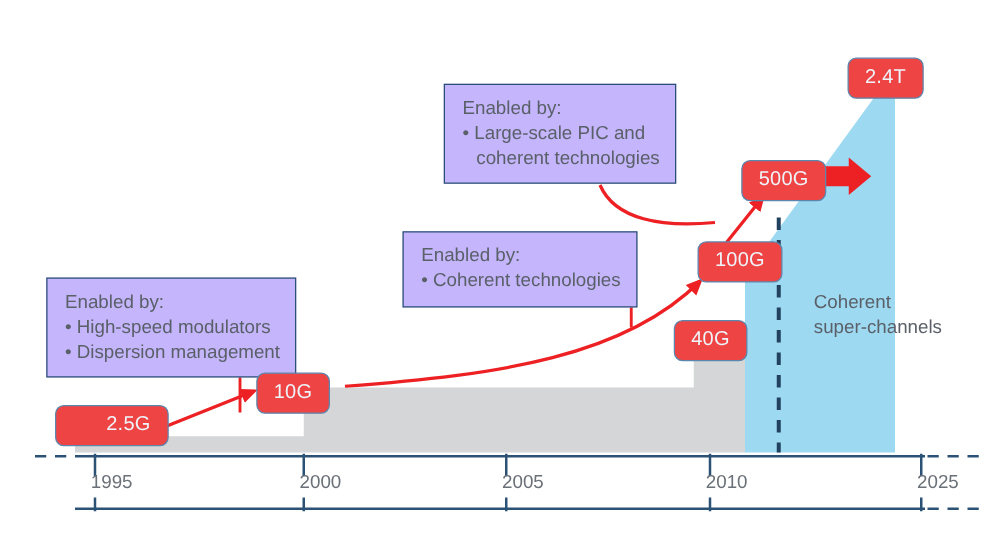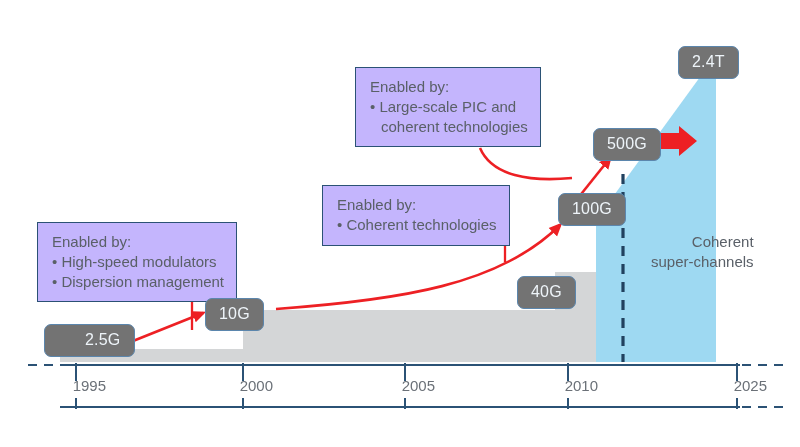--- a/index.html
+++ b/index.html
@@ -2,21 +2,21 @@
 <html><head>
 <meta charset="utf-8">
 <style>
   html,body{margin:0;padding:0;}
   body{width:800px;height:447px;background:#ffffff;font-family:"Liberation Sans",sans-serif;overflow:hidden;}
   #stage{position:relative;width:800px;height:447px;}
   svg.layer{position:absolute;left:0;top:0;width:800px;height:447px;}
 
   .badge{
     position:absolute;
-    background:#737373;
+    background:#ef4444;
     border:1.5px solid #5b86ad;
     border-radius:7px;
     color:#eef4f9;
     font-size:16px;
     line-height:1;
     padding:7px 13px 8px 13px;
     white-space:nowrap;
     box-sizing:border-box;
     letter-spacing:0.2px;
   }
@@ -45,21 +45,21 @@
     white-space:nowrap;
   }
 
   .wedge-label{
     position:absolute;
     color:#5a6068;
     font-size:15px;
     line-height:1.3;
     white-space:nowrap;
   }
-  .wedge-label .ln{display:block;text-align:right;}
+  .wedge-label .ln{display:block;}
 </style>
 </head>
 <body>
 
 <div id="stage">
 
   <svg class="layer" viewBox="0 0 800 447">
 
     <path d="M 60,362 L 60,349 L 243,349 L 243,310 L 555,310 L 555,272 L 596,272 L 596,362 Z" fill="#d4d6d7"></path>
 
@@ -121,21 +121,21 @@
   </div>
 
   <div class="callout" style="left:355px;top:67px;">
     <span class="ln">Enabled by:</span>
     <span class="ln ind">• Large-scale PIC and</span>
     <span class="ln ind2">coherent technologies</span>
   </div>
 
   <div class="badge" style="left:44px;top:324px;padding-left:40px;">2.5G</div>
   <div class="badge" style="left:205px;top:298px;">10G</div>
-  <div class="badge" style="left:517px;top:256px;margin-top:20px;">40G</div>
+  <div class="badge" style="left:539px;top:256px;">40G</div>
   <div class="badge" style="left:558px;top:193px;">100G</div>
   <div class="badge" style="left:593px;top:128px;">500G</div>
   <div class="badge" style="left:678px;top:46px;">2.4T</div>
 
   <div class="wedge-label" style="left:651px;top:232px;">
     <span class="ln">Coherent</span>
     <span class="ln">super-channels</span>
   </div>
 
   <div class="axis-label" style="left:46px;top:378px;width:60px;">1995</div>

